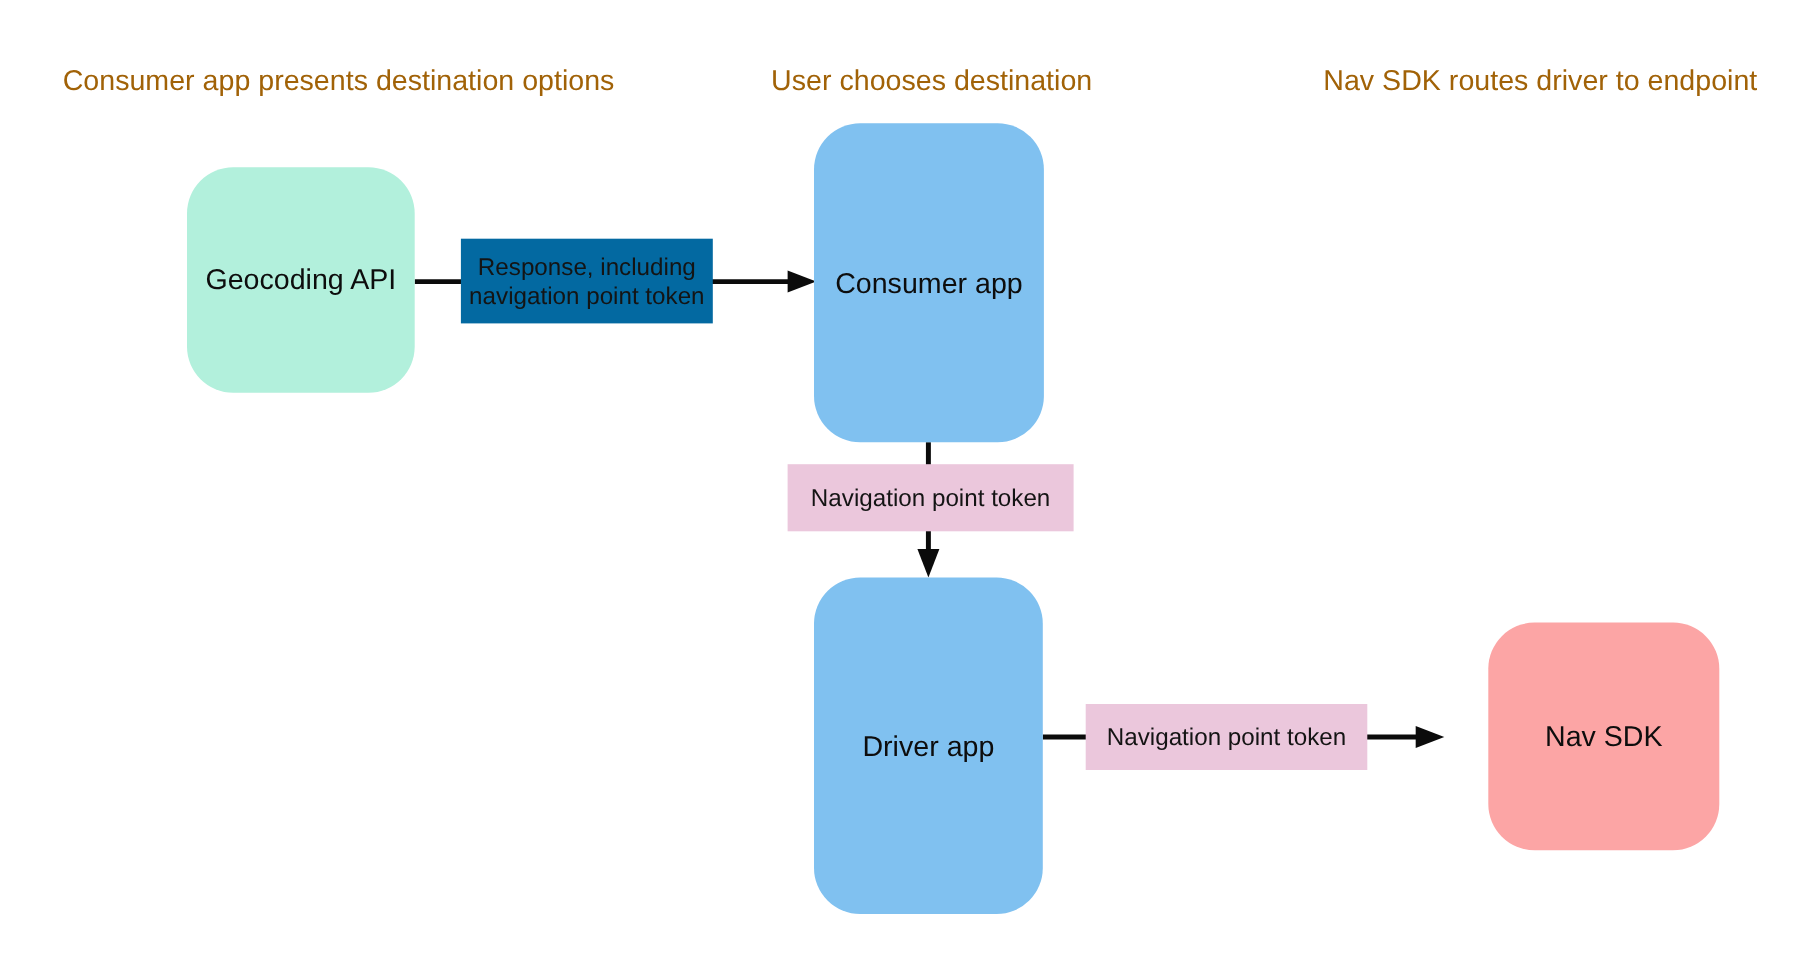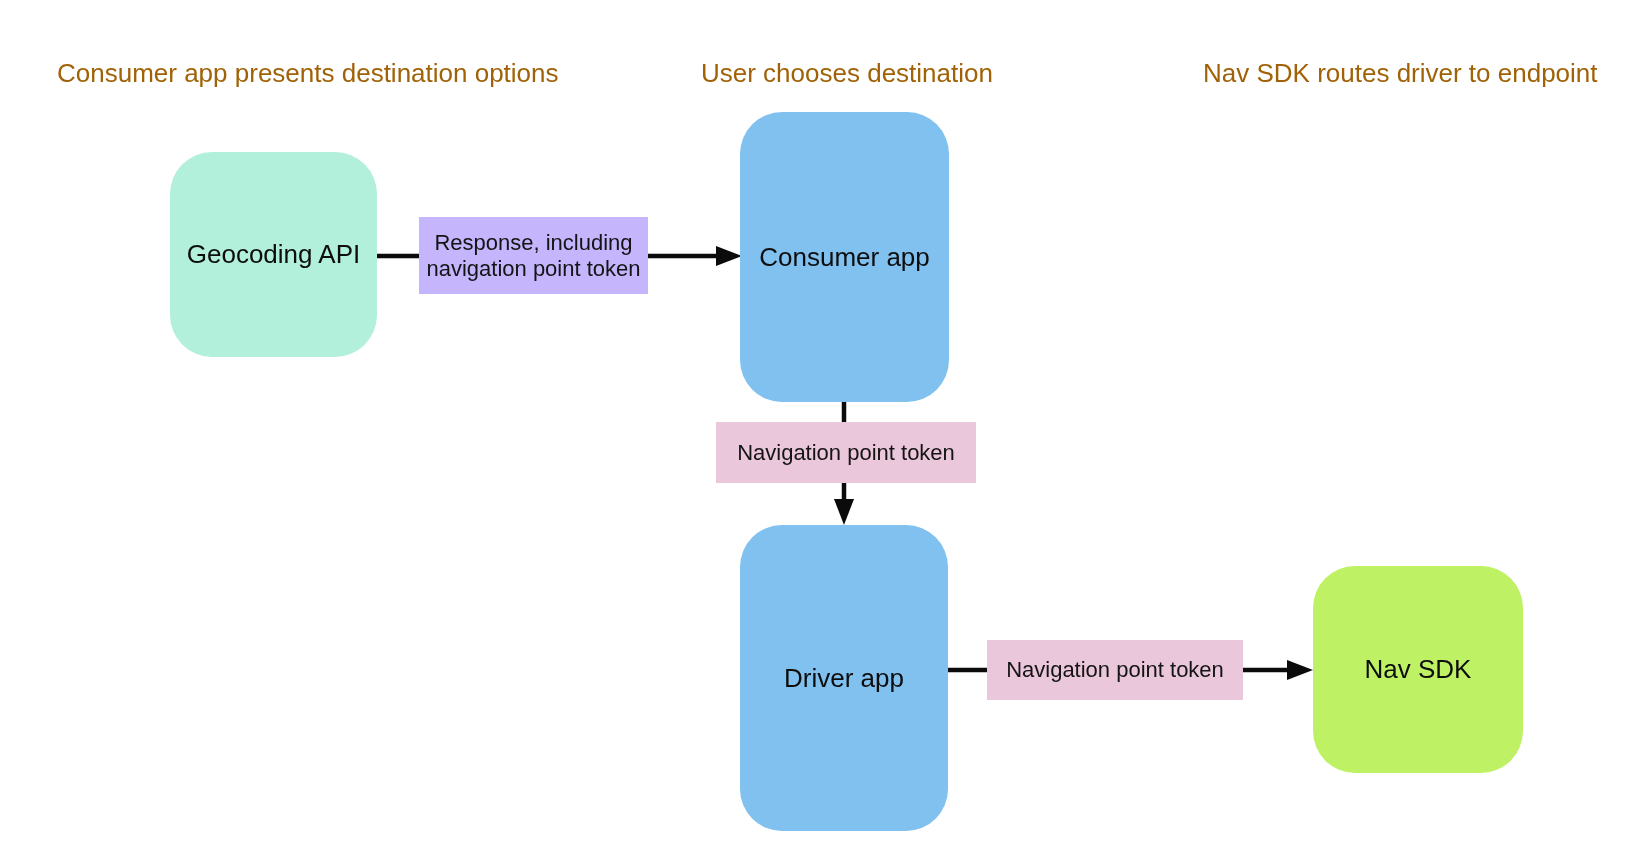--- a/index.html
+++ b/index.html
@@ -102,25 +102,25 @@
   </div>
 
   <div class="node" id="node-consumer-app" style="background: rgb(128, 193, 240);">
     <span>Consumer app</span>
   </div>
 
   <div class="node" id="node-driver-app" style="background: rgb(128, 193, 240);">
     <span>Driver app</span>
   </div>
 
-  <div class="node" id="node-nav-sdk" style="background: #bef264;">
+  <div class="node" id="node-nav-sdk" style="background: #fca5a5; margin-left: 40px;">
     <span>Nav SDK</span>
   </div>
 
-  <div class="edge-label" id="edge-label-1" style="background: #c4b5fd;">
+  <div class="edge-label" id="edge-label-1" style="background: #0369a1;">
     <span>Response, including navigation point token</span>
   </div>
 
   <div class="edge-label" id="edge-label-2" style="background: rgb(235, 199, 220);">
     <span>Navigation point token</span>
   </div>
 
   <div class="edge-label" id="edge-label-3" style="background: rgb(235, 199, 220);">
     <span>Navigation point token</span>
   </div>

